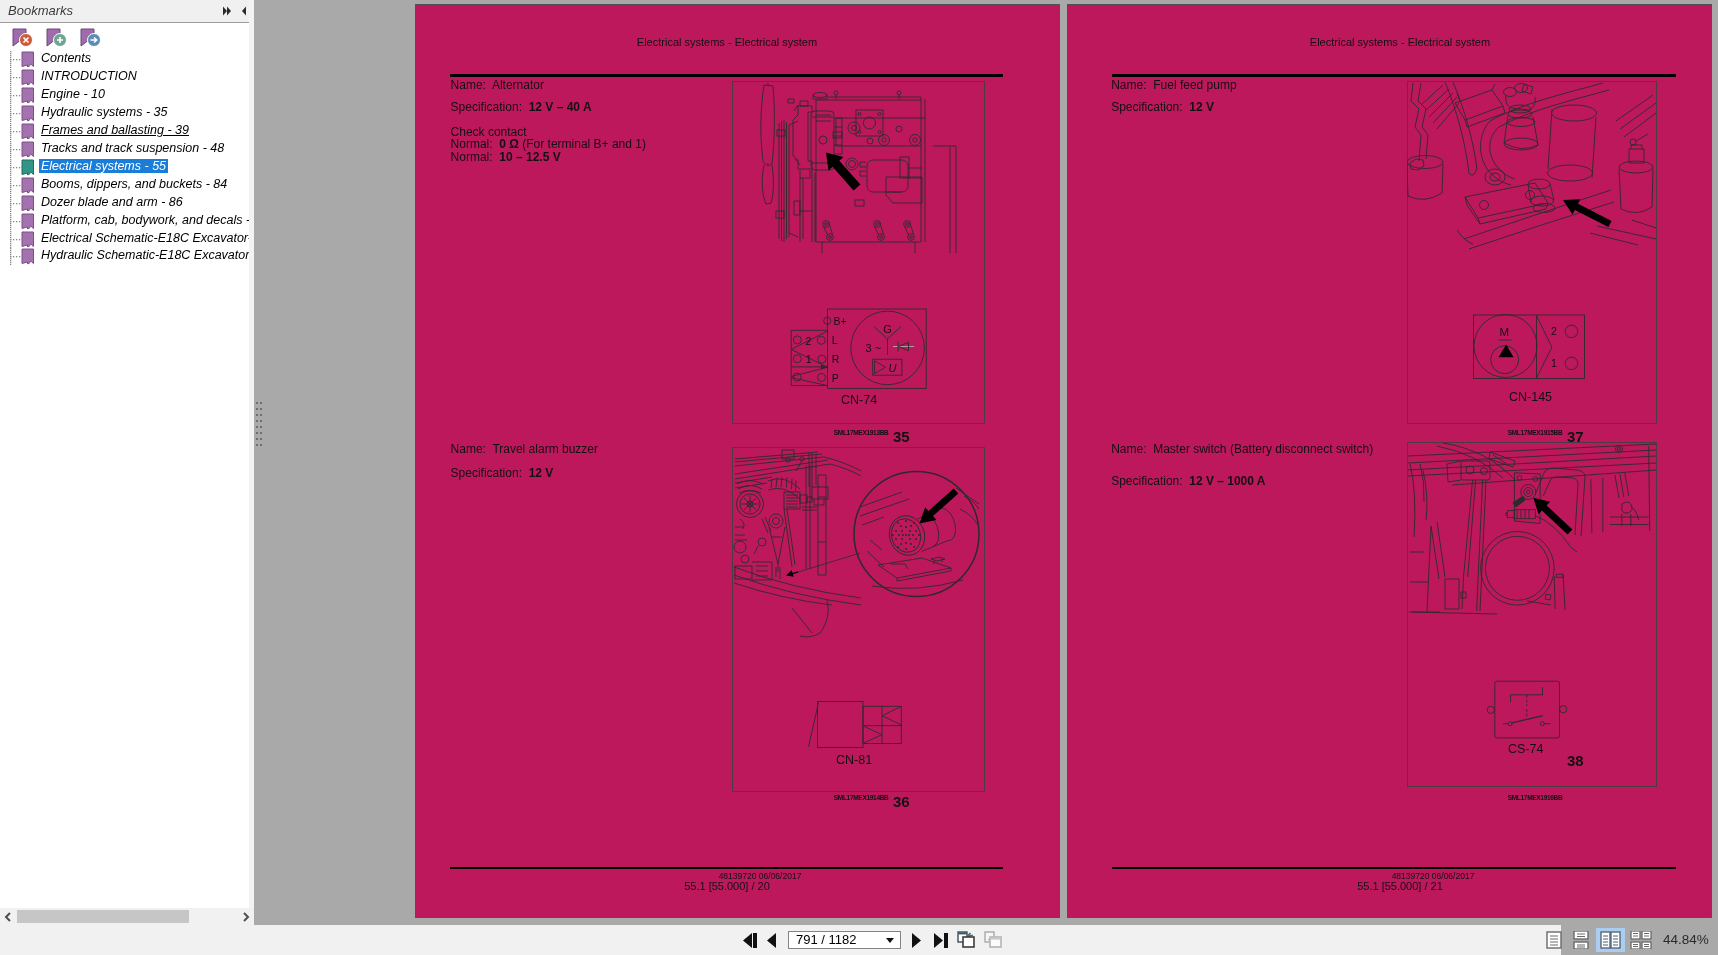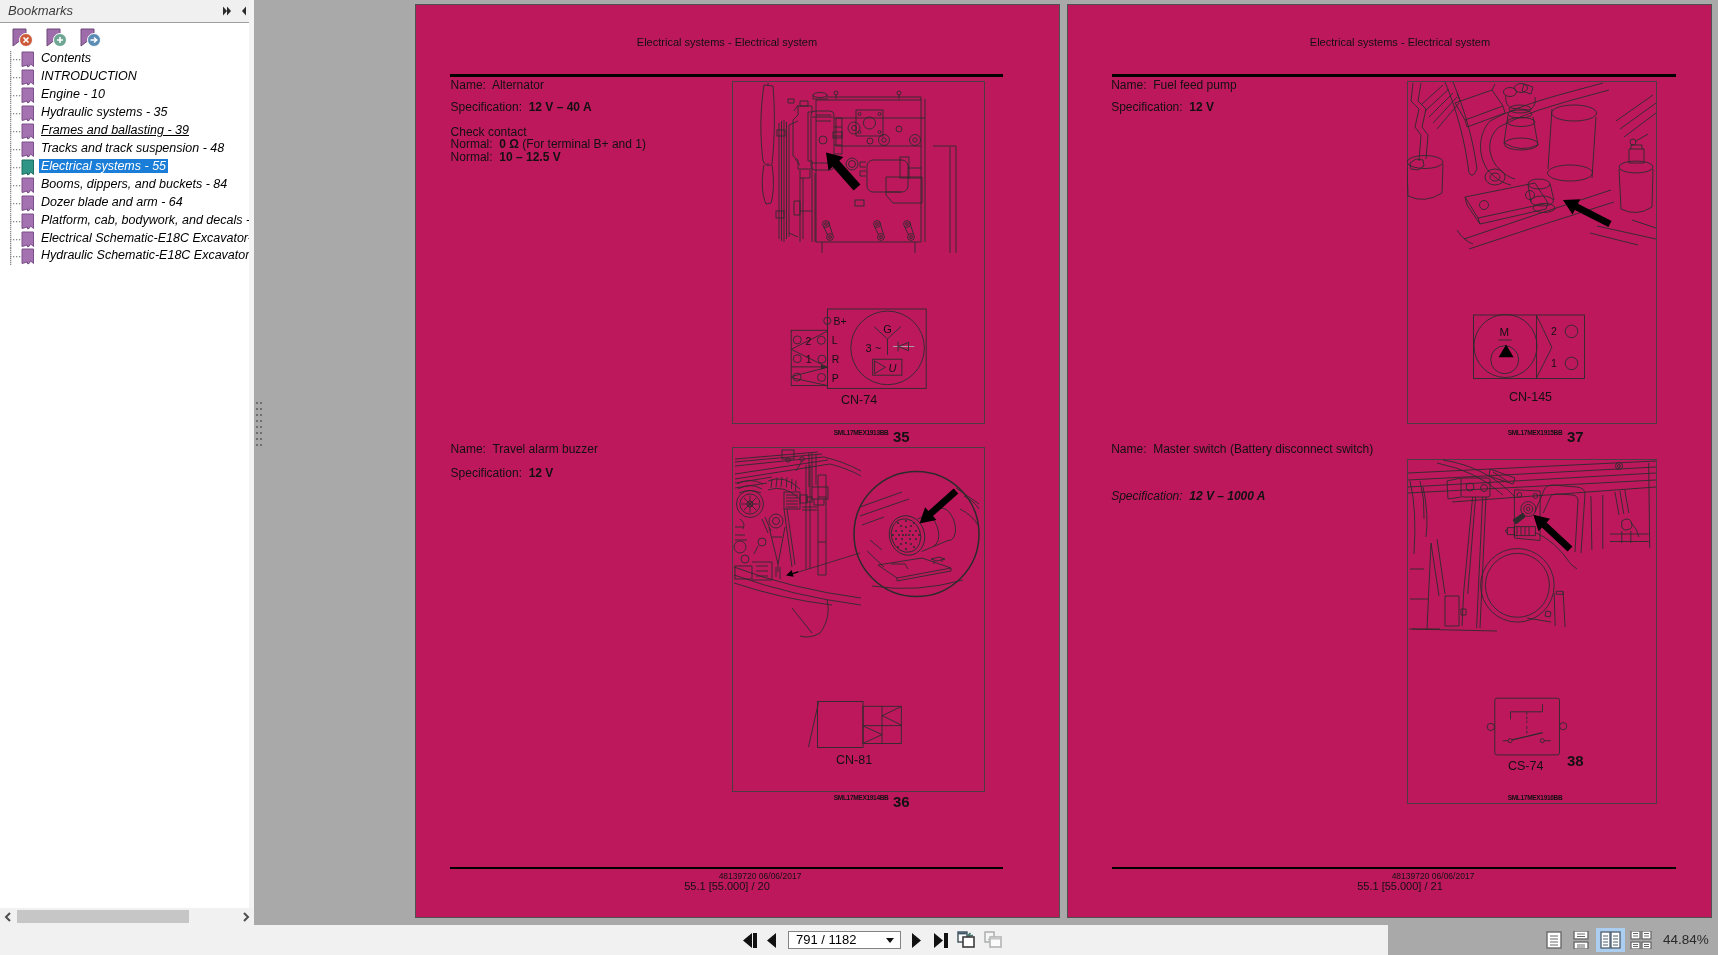--- a/index.html
+++ b/index.html
@@ -23,21 +23,21 @@
 #pageR{left:1067px;}
 .ptitle{position:absolute;top:36px;font-size:11px;color:#111;white-space:nowrap;transform:translateX(-50%);}
 .rule{position:absolute;height:3px;background:#000;}
 .body11{position:absolute;font-size:12px;color:#111;white-space:nowrap;line-height:12px;}
 .smlcap{position:absolute;font-size:6.5px;font-weight:bold;color:#111;white-space:nowrap;letter-spacing:-0.3px;}
 .smlnum{position:absolute;font-size:15px;font-weight:bold;color:#111;}
 .foot1{position:absolute;font-size:8.5px;color:#111;white-space:nowrap;transform:translateX(-50%);margin-left:33px;}
 .foot2{position:absolute;font-size:11px;color:#111;white-space:nowrap;transform:translateX(-50%);}
 .fig{position:absolute;}
 
-#toolbar{position:absolute;left:0;top:925px;width:1388px;height:30px;background:#f1f1f1;}
+#toolbar{position:absolute;left:0;top:925px;width:1561px;height:30px;background:#f1f1f1;}
 #pagebox{position:absolute;left:788px;top:6px;width:113px;height:18px;background:#fff;
   border:1px solid #848484;font-size:13px;line-height:16px;padding-left:7px;color:#000;}
 #zoomtxt{position:absolute;left:1663px;top:7px;font-size:13.5px;color:#2a2a2a;}
 
 #hscroll{position:absolute;left:0;top:908px;width:254px;height:17px;background:#f1f1f1;}
 #hthumb{position:absolute;left:17px;top:2px;width:172px;height:13px;background:#c6c6c6;}
 </style>
 </head>
 <body>
 <div id="stage">
@@ -254,21 +254,21 @@
             <rect x="4" y="4" width="1.3" height="1.3"></rect>
             <rect x="4" y="6" width="1.3" height="1.3"></rect>
             <rect x="4" y="8" width="1.3" height="1.3"></rect>
             <rect x="4" y="10" width="1.3" height="1.3"></rect>
             <rect x="4" y="12" width="1.3" height="1.3"></rect>
             <rect x="4" y="14" width="1.3" height="1.3"></rect>
             <rect x="4" y="16" width="1.3" height="1.3"></rect>
           </g>
           <path d="M16,1 h11.5 v14.5 l-3,-2.6 q-1,3.4 -3,2.9 l0,-1.8 l-5.5,1.5 Z" fill="#a472b0" stroke="#7c4f8a" stroke-width="1"></path>
         </svg>
-  <div class="bmrow" style="top:170.6px">Dozer blade and arm - 64</div>
+  <div class="bmrow" style="top:170.6px">Dozer blade and arm - 86</div>
 
   <svg class="abs" style="left:6px;top:189.55px" width="34" height="17" viewBox="0 0 34 17">
           <g fill="#8a8a8a">
             <rect x="4" y="8" width="1.3" height="1.3"></rect>
             <rect x="7" y="8" width="1.3" height="1.3"></rect>
             <rect x="10" y="8" width="1.3" height="1.3"></rect>
             <rect x="13" y="8" width="1.3" height="1.3"></rect>
             <rect x="16" y="8" width="1.3" height="1.3"></rect>
             <rect x="4" y="0" width="1.3" height="1.3"></rect>
             <rect x="4" y="2" width="1.3" height="1.3"></rect>
@@ -745,23 +745,23 @@
         <text x="92.5" y="254.5" font-size="11.5">M</text>
       </g>
     </g>
     <text x="102" y="320" fill="#111" stroke="none" font-size="12.5" font-family="Liberation Sans">CN-145</text>
   </svg>
   </div>
   <div class="smlcap" style="left:439.7px;top:424px;">SML17MEX1915BB</div>
       <div class="smlnum" style="left:499px;top:423px;">37</div>
 
   <div class="body11" style="left:43.2px;top:438.2px;">Name:&nbsp; Master switch (Battery disconnect switch)</div>
-  <div class="body11" style="left:43.2px;top:485px;font-style:italic;">Specification:&nbsp; <b>12 V – 1000 A</b></div>
-
-  <div class="fig" id="figD" style="left:339.4px;top:454px;width:288px;height:345px;">
+  <div class="body11" style="left:43.2px;top:470px;">Specification:&nbsp; <b>12 V – 1000 A</b></div>
+
+  <div class="fig" id="figD" style="left:339.4px;top:437px;width:288px;height:345px;">
   <svg width="250" height="345" viewBox="0 0 250 345" fill="none" stroke="#2b2b2b" stroke-width="0.9">
     <rect x="0.5" y="0.5" width="249" height="344" stroke="#3f3f3f"></rect>
 
     <g>
       <path d="M1,14 L249,2 M1,21 L249,8 M1,28 L249,14 M1,34 L249,21 M45,43 L249,28"></path>
       <circle cx="212" cy="7" r="3.5"></circle>
             <circle cx="212" cy="7" r="1.5"></circle>
     </g>
 
     <path d="M36,1 Q80,8 108,38 M30,4 Q70,12 96,36"></path>

